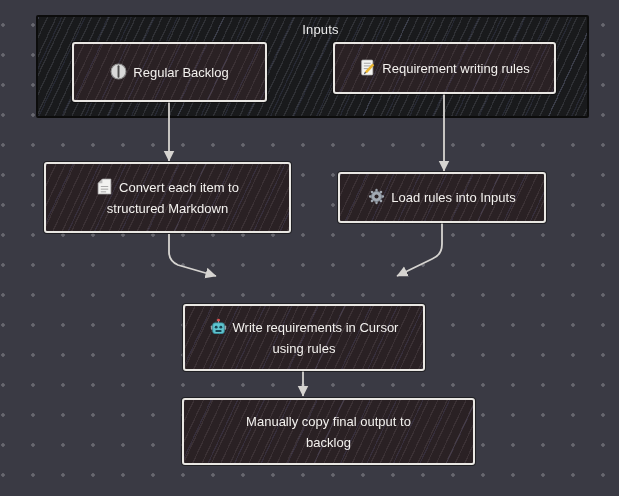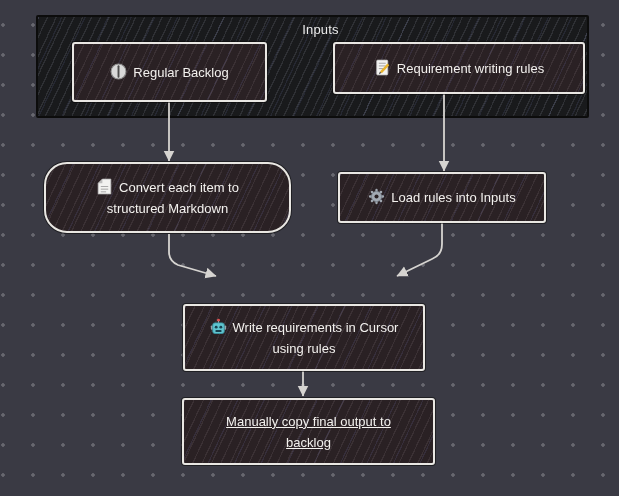--- a/index.html
+++ b/index.html
@@ -78,36 +78,36 @@
     <div class="inner">
       <span class="icon">
         <svg viewBox="0 0 16 16">
           <circle cx="8" cy="8" r="7" fill="#d9d9d9" stroke="#8f8f8f" stroke-width="1"></circle>
           <rect x="7.1" y="2.2" width="1.8" height="11.6" rx="0.9" fill="#4c4c4c"></rect>
         </svg>
       </span><span>Regular Backlog</span>
     </div>
   </div>
 
-  <div class="node nowrap" style="left:333px;top:42px;width:252px;height:52px;">
+  <div class="node nowrap" style="left:333px;top:42px;width:223px;height:52px;">
     <div class="inner">
       <span class="icon">
         <svg viewBox="0 0 16 16">
           <rect x="2.5" y="1" width="10.5" height="14" rx="1" fill="#f4f4f2" stroke="#b9b9b9" stroke-width="0.7"></rect>
           <line x1="4.5" y1="4" x2="11" y2="4" stroke="#a9a9a9" stroke-width="1"></line>
           <line x1="4.5" y1="6.5" x2="11" y2="6.5" stroke="#a9a9a9" stroke-width="1"></line>
           <line x1="4.5" y1="9" x2="9" y2="9" stroke="#a9a9a9" stroke-width="1"></line>
           <line x1="13.5" y1="5" x2="6.5" y2="12.5" stroke="#e8b430" stroke-width="2.4"></line>
           <path d="M6.9 12.9 L4.6 14.6 L5.5 11.9 Z" fill="#3c3c3c"></path>
         </svg>
       </span><span>Requirement writing rules</span>
     </div>
   </div>
 
-  <div class="node" style="left:44px;top:162px;width:247px;height:71px;border-radius:23px;">
+  <div class="node" style="left:44px;top:162px;width:247px;height:71px;">
     <div class="inner" style="max-width:200px;">
       <span class="icon">
         <svg viewBox="0 0 16 16">
           <path d="M6 1 L14 1 L14 15 L2 15 L2 5 Z" fill="#f2f2f0" stroke="#b5b5b5" stroke-width="0.7"></path>
           <path d="M6 1 L6 5 L2 5 Z" fill="#bdbdbd"></path>
           <line x1="4.5" y1="8" x2="11.5" y2="8" stroke="#aaaaaa" stroke-width="1"></line>
           <line x1="4.5" y1="10.5" x2="11.5" y2="10.5" stroke="#aaaaaa" stroke-width="1"></line>
           <line x1="4.5" y1="13" x2="9.5" y2="13" stroke="#aaaaaa" stroke-width="1"></line>
         </svg>
       </span><span>Convert each item to structured Markdown</span>
@@ -142,19 +142,19 @@
           <rect x="13.4" y="7" width="1.8" height="4" rx="0.8" fill="#9aa0a6"></rect>
           <rect x="2.6" y="4.6" width="10.8" height="10" rx="2" fill="#5fc4cf" stroke="#3a96a3" stroke-width="0.8"></rect>
           <circle cx="5.8" cy="8.6" r="1.35" fill="#17414f"></circle>
           <circle cx="10.2" cy="8.6" r="1.35" fill="#17414f"></circle>
           <rect x="5.2" y="11.3" width="5.6" height="1.8" rx="0.5" fill="#17414f"></rect>
         </svg>
       </span><span>Write requirements in Cursor using rules</span>
     </div>
   </div>
 
-  <div class="node" style="left:182px;top:398px;width:253px;height:67px;text-decoration:underline;">
+  <div class="node" style="left:182px;top:398px;width:293px;height:67px;">
     <div class="inner" style="max-width:200px;">
       <span>Manually copy final output to backlog</span>
     </div>
   </div>
 
 </div>
 
 </body></html>

